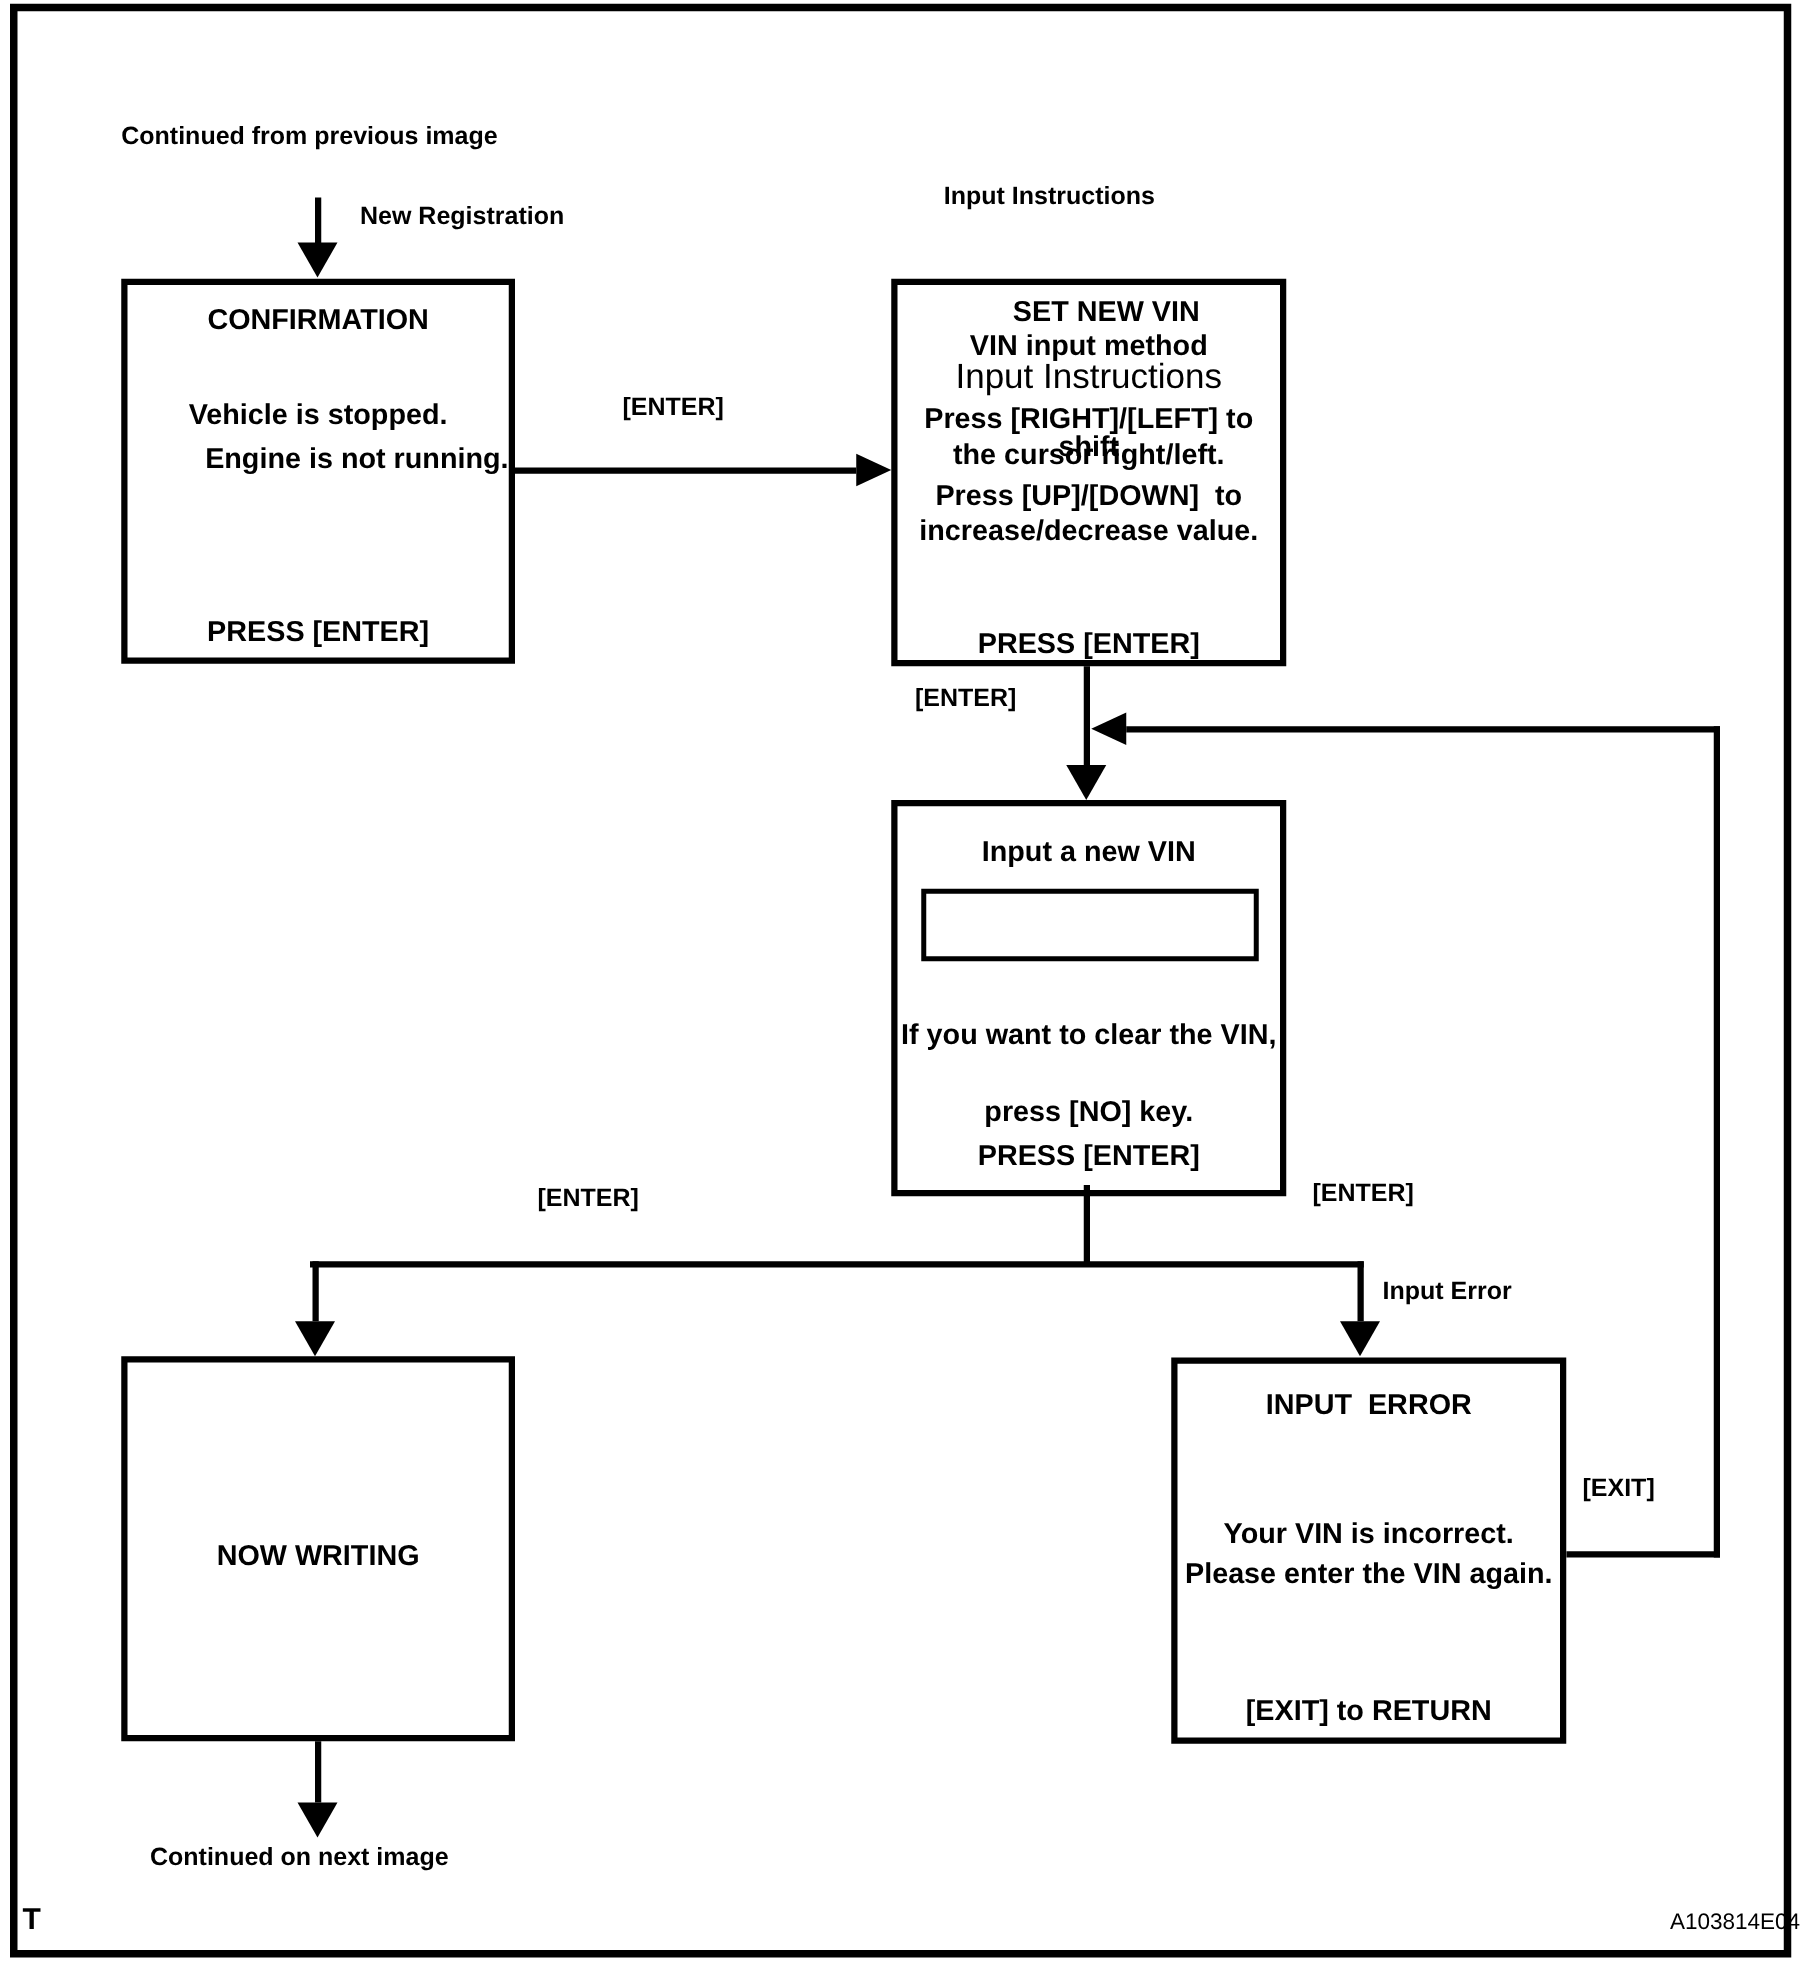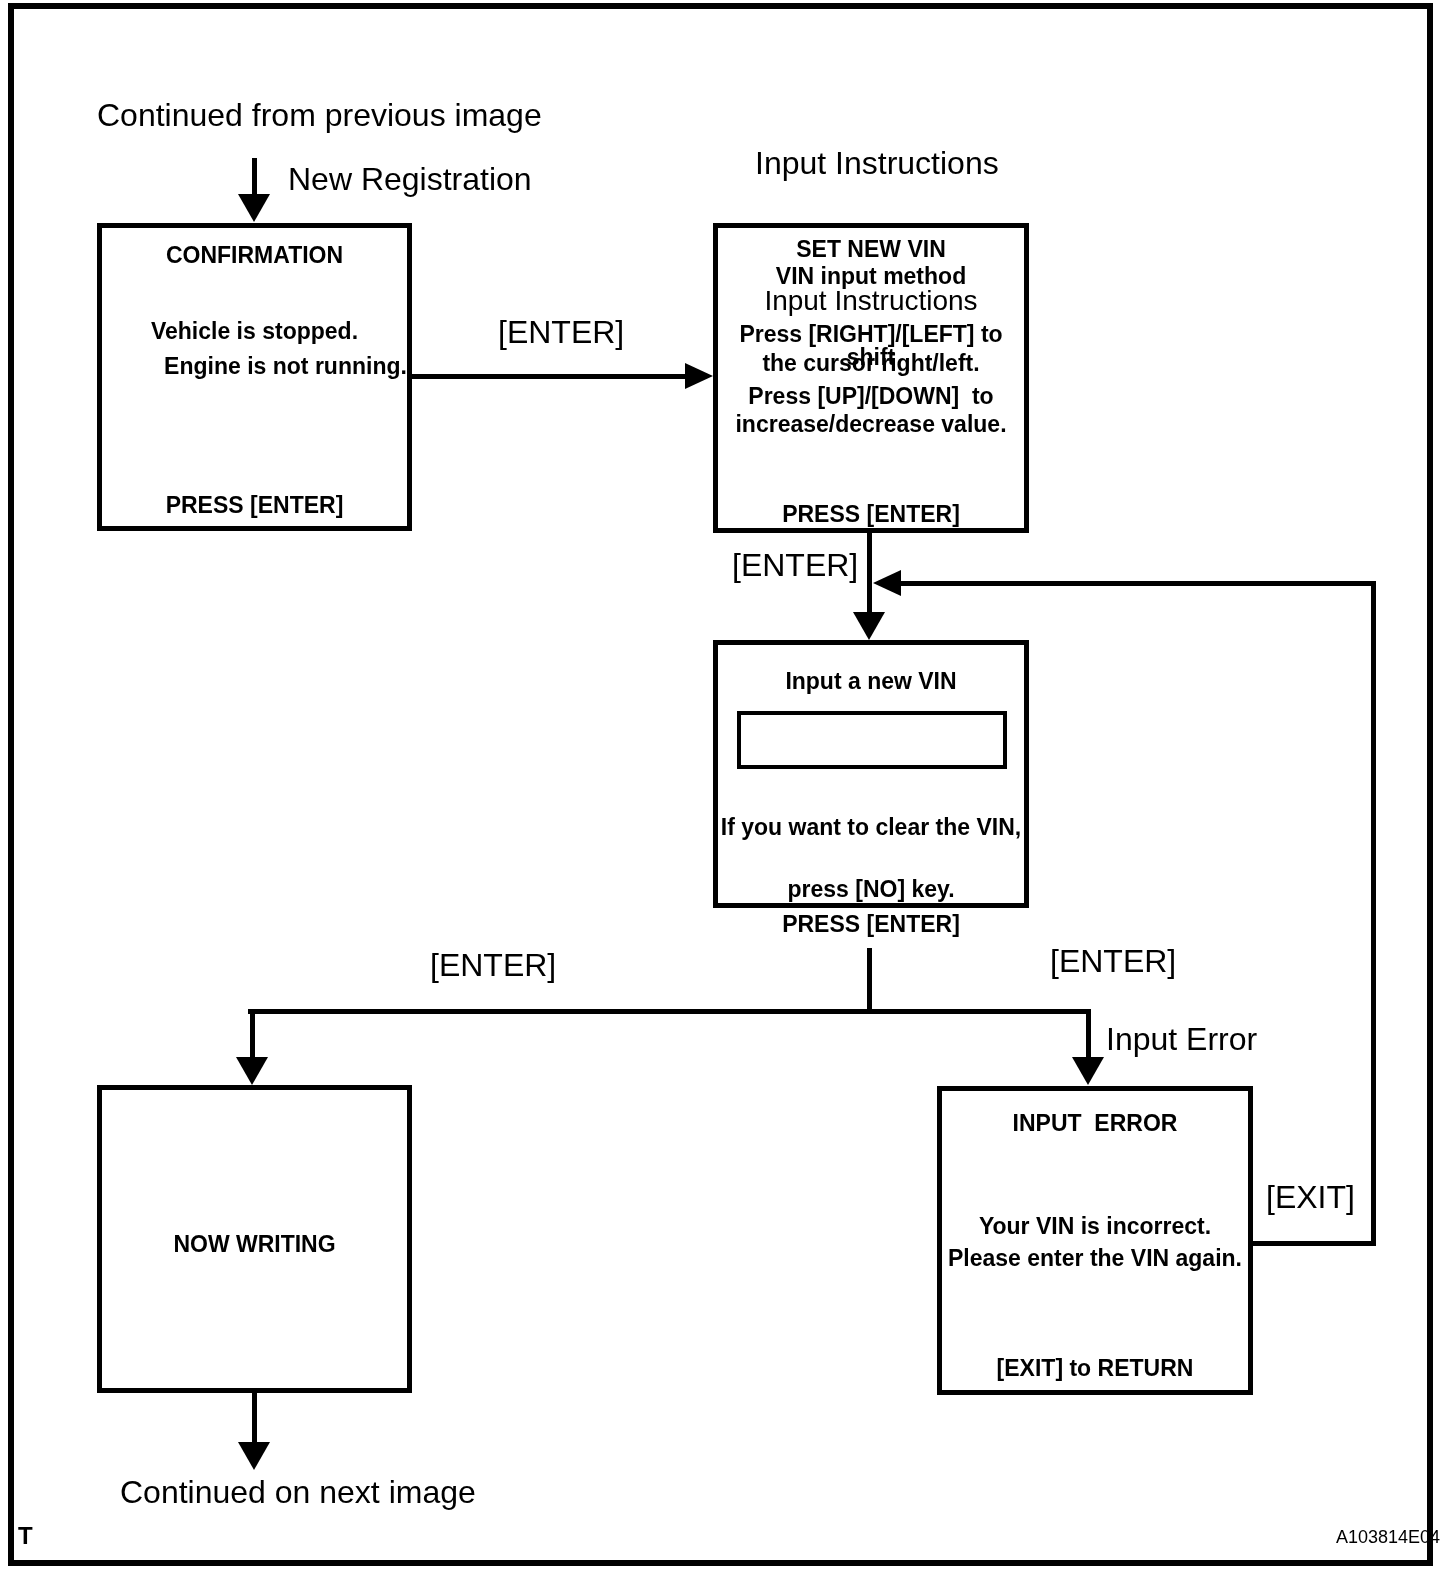--- a/index.html
+++ b/index.html
@@ -3,21 +3,21 @@
 <meta charset="utf-8">
 <style>
   html,body{margin:0;padding:0;background:#ffffff;}
   body{
     width:1456px;height:1572px;position:relative;overflow:hidden;
     font-family:"Liberation Sans",sans-serif;color:#000;
   }
   .frame{position:absolute;border:6px solid #000;background:transparent;}
   .box{position:absolute;border:5px solid #000;background:#fff;box-sizing:border-box;}
   .line{position:absolute;background:#000;}
-  .lbl{position:absolute;font-size:32px;line-height:1.1;white-space:pre;}
+  .lbl{position:absolute;font-size:20px;line-height:1.1;white-space:pre;font-weight:bold;}
   .bl{position:absolute;left:0;width:100%;text-align:center;font-weight:bold;
       font-size:23px;line-height:1;white-space:pre-wrap;}
   .bl-reg{position:absolute;left:0;width:100%;text-align:center;font-weight:normal;
       font-size:28px;line-height:1;white-space:pre-wrap;}
   .field{position:absolute;border:4px solid #000;background:#fff;box-sizing:border-box;}
   .ah-down{position:absolute;width:0;height:0;
       border-left:16px solid transparent;border-right:16px solid transparent;
       border-top:28px solid #000;}
   .ah-right{position:absolute;width:0;height:0;
       border-top:13px solid transparent;border-bottom:13px solid transparent;
@@ -46,41 +46,41 @@
   <div class="bl" style="top:92px;">Vehicle is stopped.</div>
   <div class="bl" style="top:127px;margin-left:31px;">Engine is not running.</div>
   <div class="bl" style="top:266px;">PRESS [ENTER]</div>
 </div>
 
 <div class="line" style="left:412px;top:374px;width:273px;height:5px;"></div>
 <div class="ah-right" style="left:685px;top:363px;"></div>
 <div class="lbl" style="left:498px;top:315px;">[ENTER]</div>
 
 <div class="box" style="left:713px;top:223px;width:316px;height:310px;">
-  <div class="bl" style="top:10px;">SET NEW VIN</div>
+  <div class="bl" style="top:10px;padding-left:14px;">SET NEW VIN</div>
   <div class="bl" style="top:37px;">VIN input method</div>
   <div class="bl-reg" style="top:59px;">Input Instructions</div>
   <div class="bl" style="top:95px;">Press [RIGHT]/[LEFT] to shift</div>
   <div class="bl" style="top:124px;">the cursor right/left.</div>
   <div class="bl" style="top:157px;">Press [UP]/[DOWN]  to</div>
   <div class="bl" style="top:185px;">increase/decrease value.</div>
   <div class="bl" style="top:275px;">PRESS [ENTER]</div>
 </div>
 
 <div class="line" style="left:867px;top:533px;width:5px;height:79px;"></div>
 <div class="ah-down" style="left:853px;top:612px;"></div>
 <div class="lbl" style="left:732px;top:548px;">[ENTER]</div>
 
 <div class="ah-left" style="left:873px;top:570px;"></div>
 <div class="line" style="left:901px;top:581px;width:475px;height:5px;"></div>
 <div class="line" style="left:1371px;top:581px;width:5px;height:665px;"></div>
 <div class="line" style="left:1253px;top:1241px;width:123px;height:5px;"></div>
 <div class="lbl" style="left:1266px;top:1180px;">[EXIT]</div>
 
-<div class="box" style="left:713px;top:640px;width:316px;height:268px;">
+<div class="box" style="left:713px;top:640px;width:316px;height:317px;">
   <div class="bl" style="top:25px;">Input a new VIN</div>
   <div class="field" style="left:19px;top:66px;width:270px;height:58px;"></div>
   <div class="bl" style="top:171px;">If you want to clear the VIN,</div>
   <div class="bl" style="top:200px;margin-top:33px;">press [NO] key.</div>
   <div class="bl" style="top:268px;">PRESS [ENTER]</div>
 </div>
 
 <div class="line" style="left:867px;top:948px;width:5px;height:64px;"></div>
 <div class="line" style="left:248px;top:1009px;width:843px;height:5px;"></div>
 <div class="line" style="left:250px;top:1009px;width:5px;height:48px;"></div>

